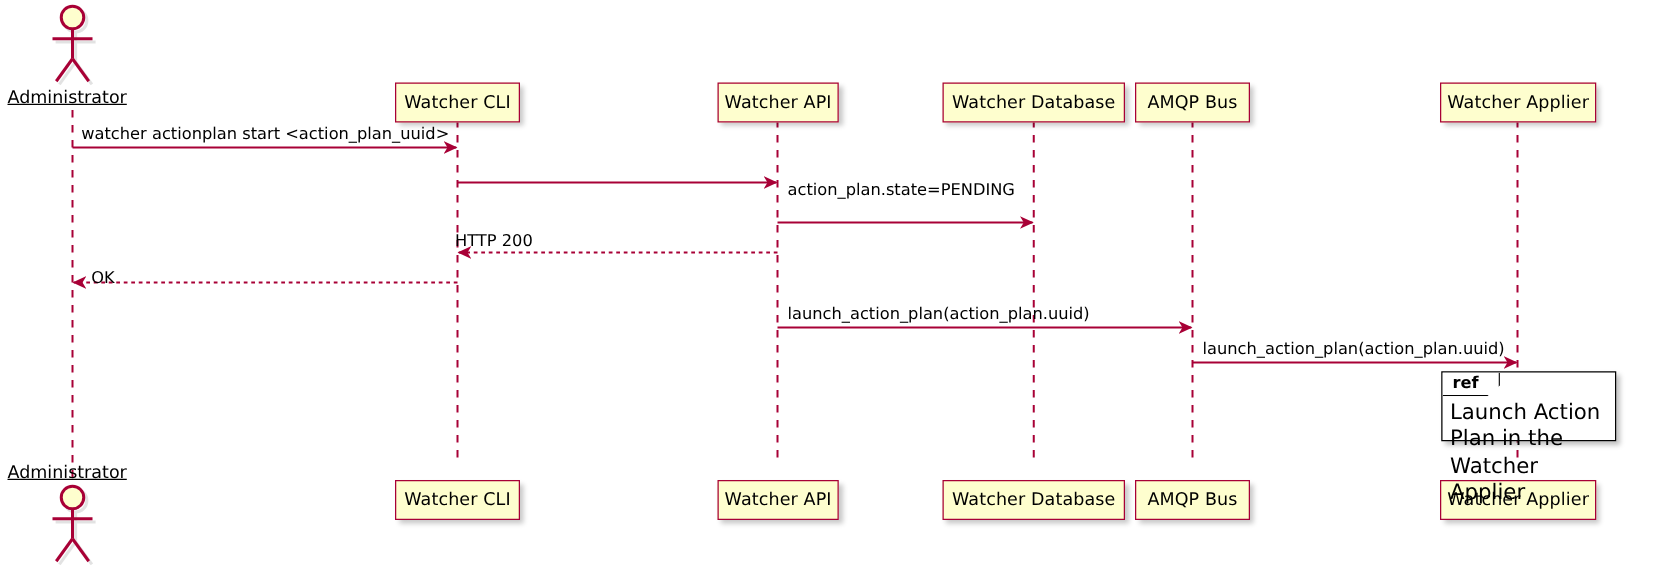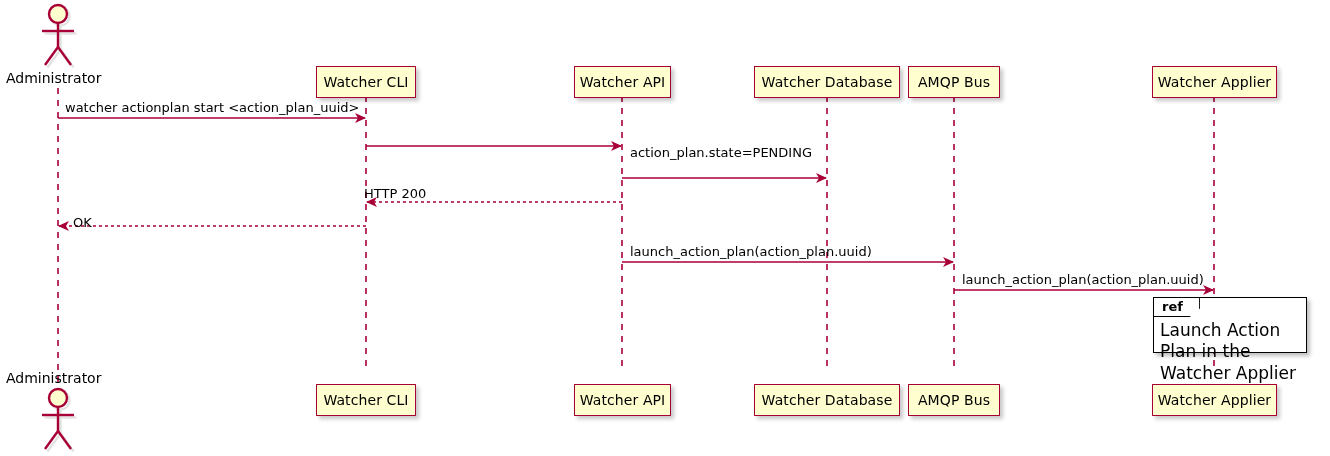--- a/index.html
+++ b/index.html
@@ -37,20 +37,21 @@
     box-shadow: 3px 3px 4px rgba(0,0,0,0.22);
     letter-spacing: 0.1px;
     margin-top: 15px;
   }
   .actor-label {
     position: absolute;
     font-size: 14px;
     color: #000000;
     white-space: nowrap;
     line-height: 1;
+    text-decoration: underline;
   }
   .msg-label {
     position: absolute;
     font-size: 13px;
     color: #000000;
     white-space: nowrap;
     line-height: 1;
   }
   .ref-frame {
     position: absolute;
@@ -164,19 +165,19 @@
   <div class="pt-box" style="left:908px; top:369px; width:92px; height:32px;">AMQP Bus</div>
   <div class="pt-box" style="left:1152px; top:369px; width:125px; height:32px;">Watcher Applier</div>
 
   <div class="msg-label" style="left:65px; top:101px;">watcher actionplan start &lt;action_plan_uuid&gt;</div>
   <div class="msg-label" style="left:630px; top:146px;text-align:right;">action_plan.state=PENDING</div>
   <div class="msg-label" style="left:364px; top:187px;text-align:right;">HTTP 200</div>
   <div class="msg-label" style="left:73px; top:216px;">OK</div>
   <div class="msg-label" style="left:630px; top:245px;">launch_action_plan(action_plan.uuid)</div>
   <div class="msg-label" style="left:962px; top:273px;">launch_action_plan(action_plan.uuid)</div>
 
-  <div class="ref-frame" style="left:1153px; top:297px; width:154px; height:56px;">
+  <div class="ref-frame" style="left:1153px; top:297px; width:140px; height:56px;">
     <div class="ref-tab">ref</div>
     <div class="ref-body">Launch Action Plan in the
 Watcher Applier</div>
   </div>
 
 </div>
 
 </body></html>

